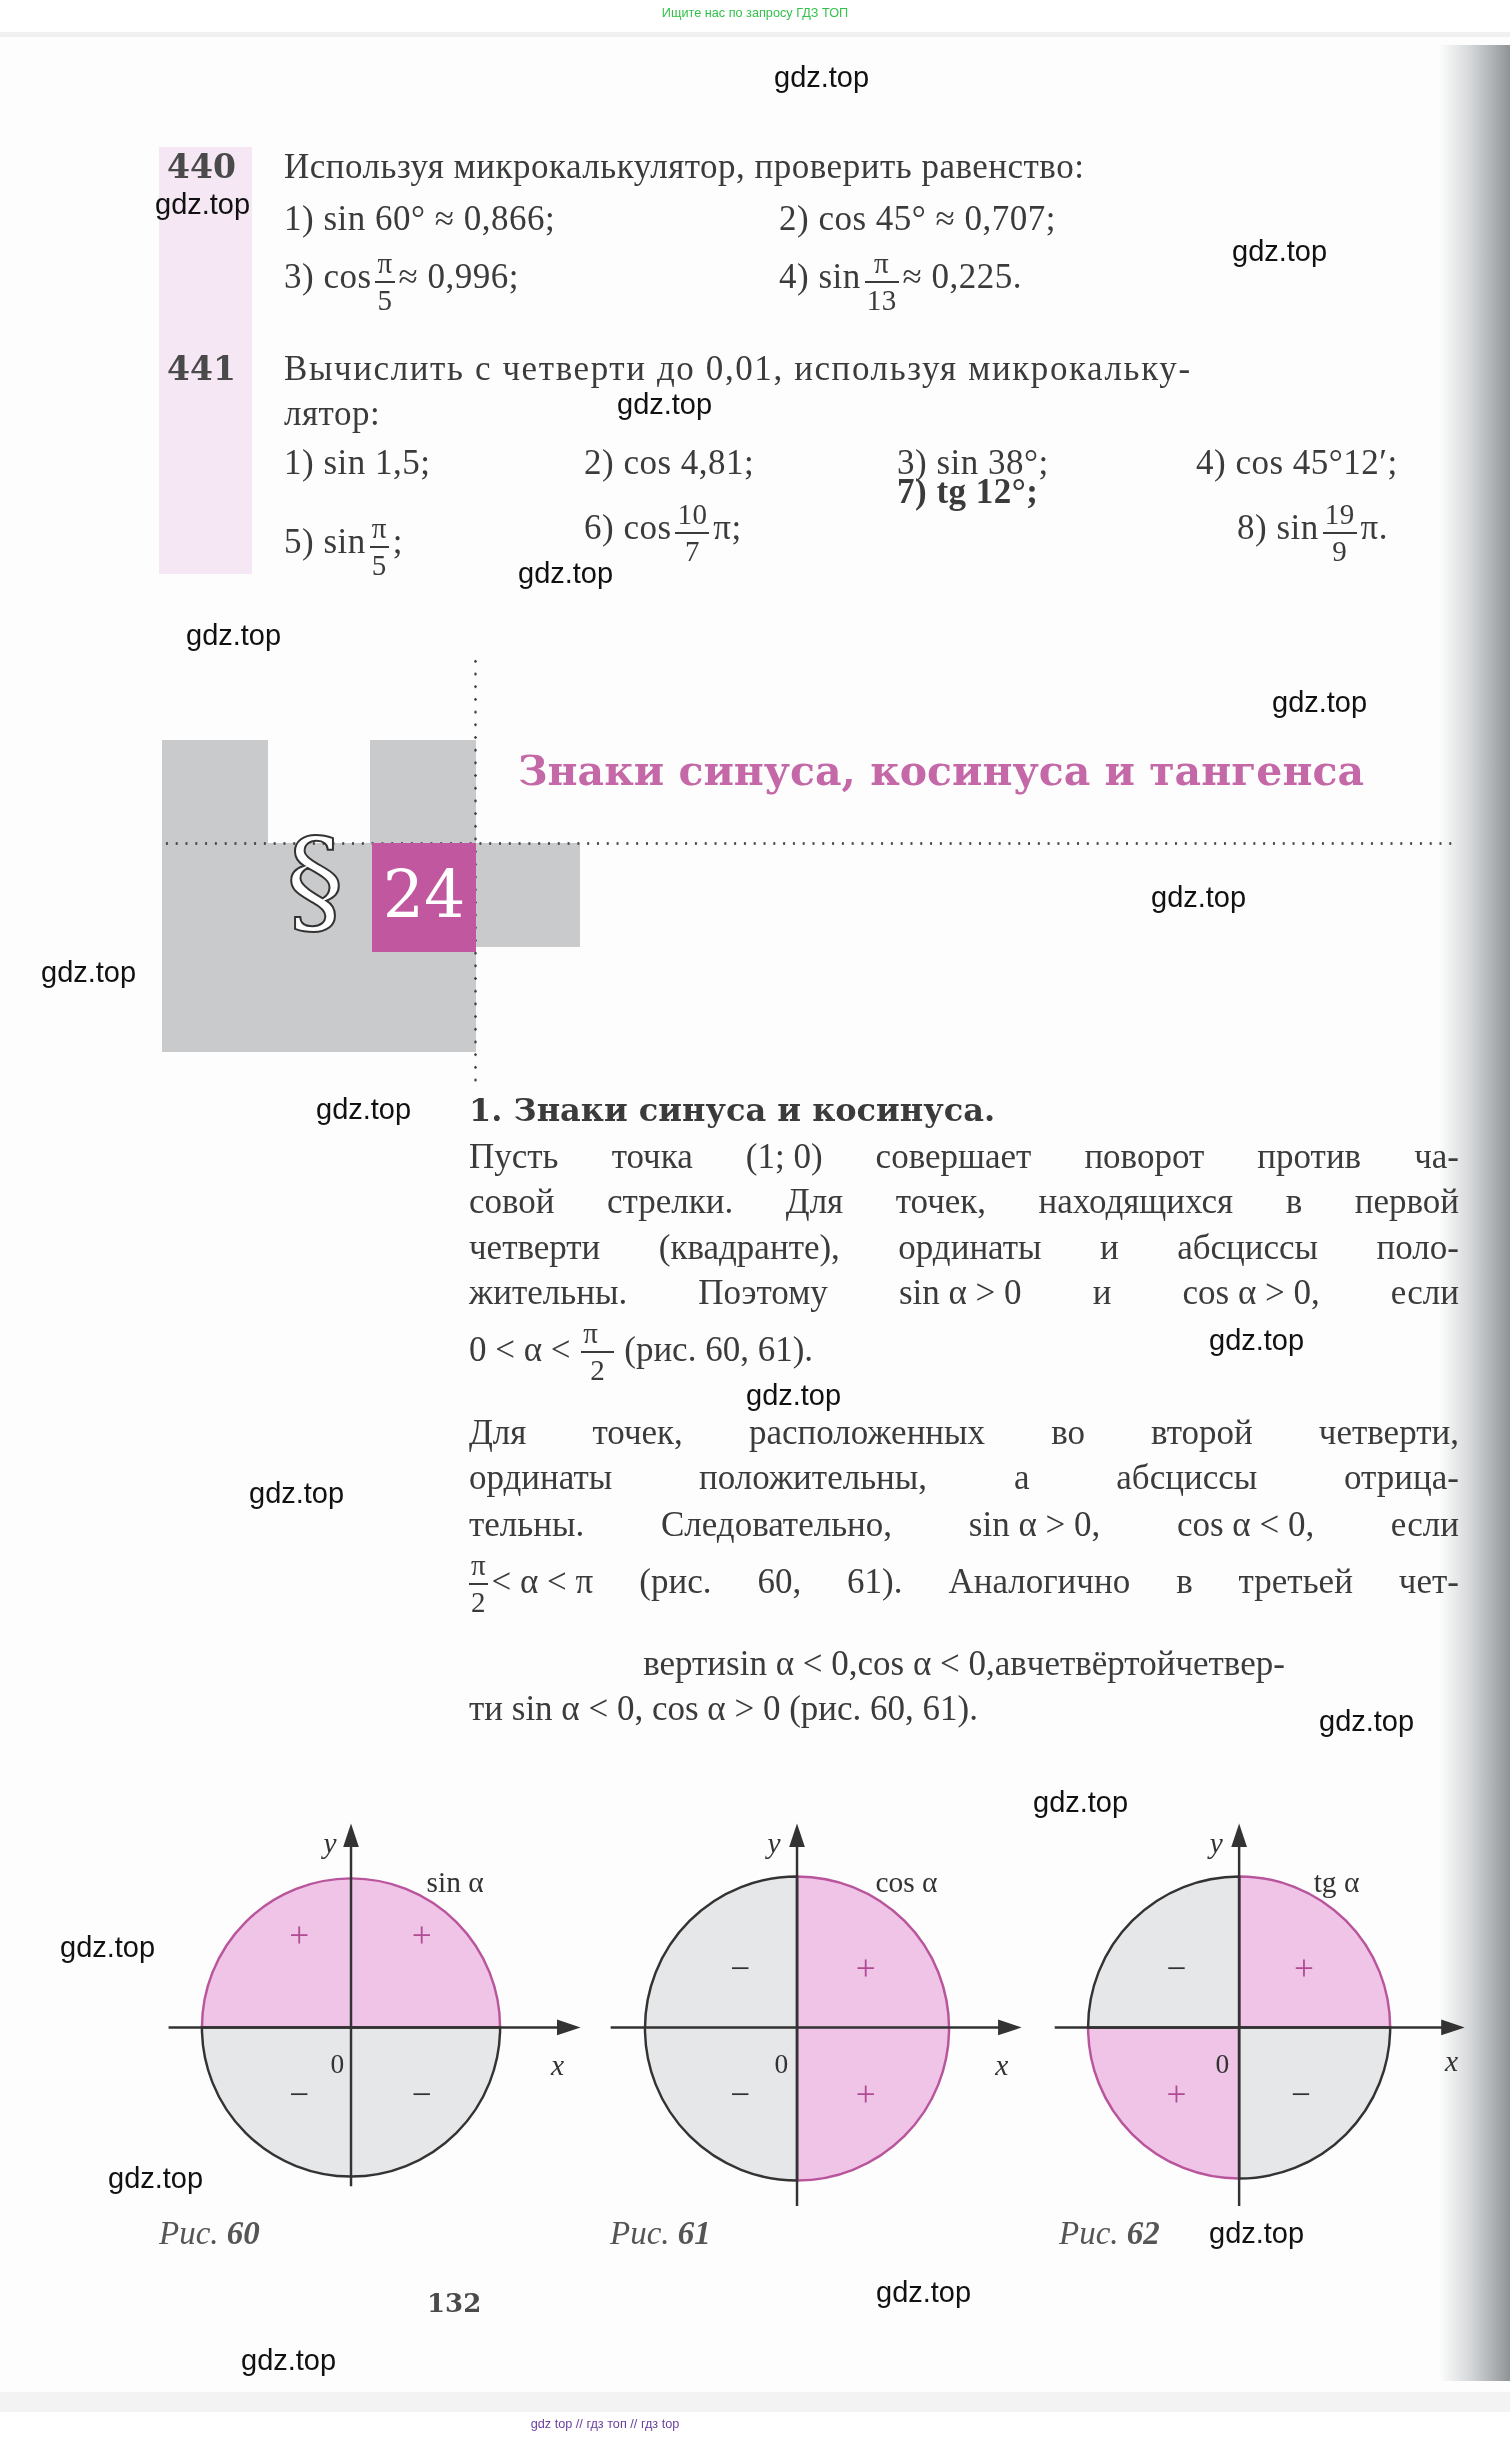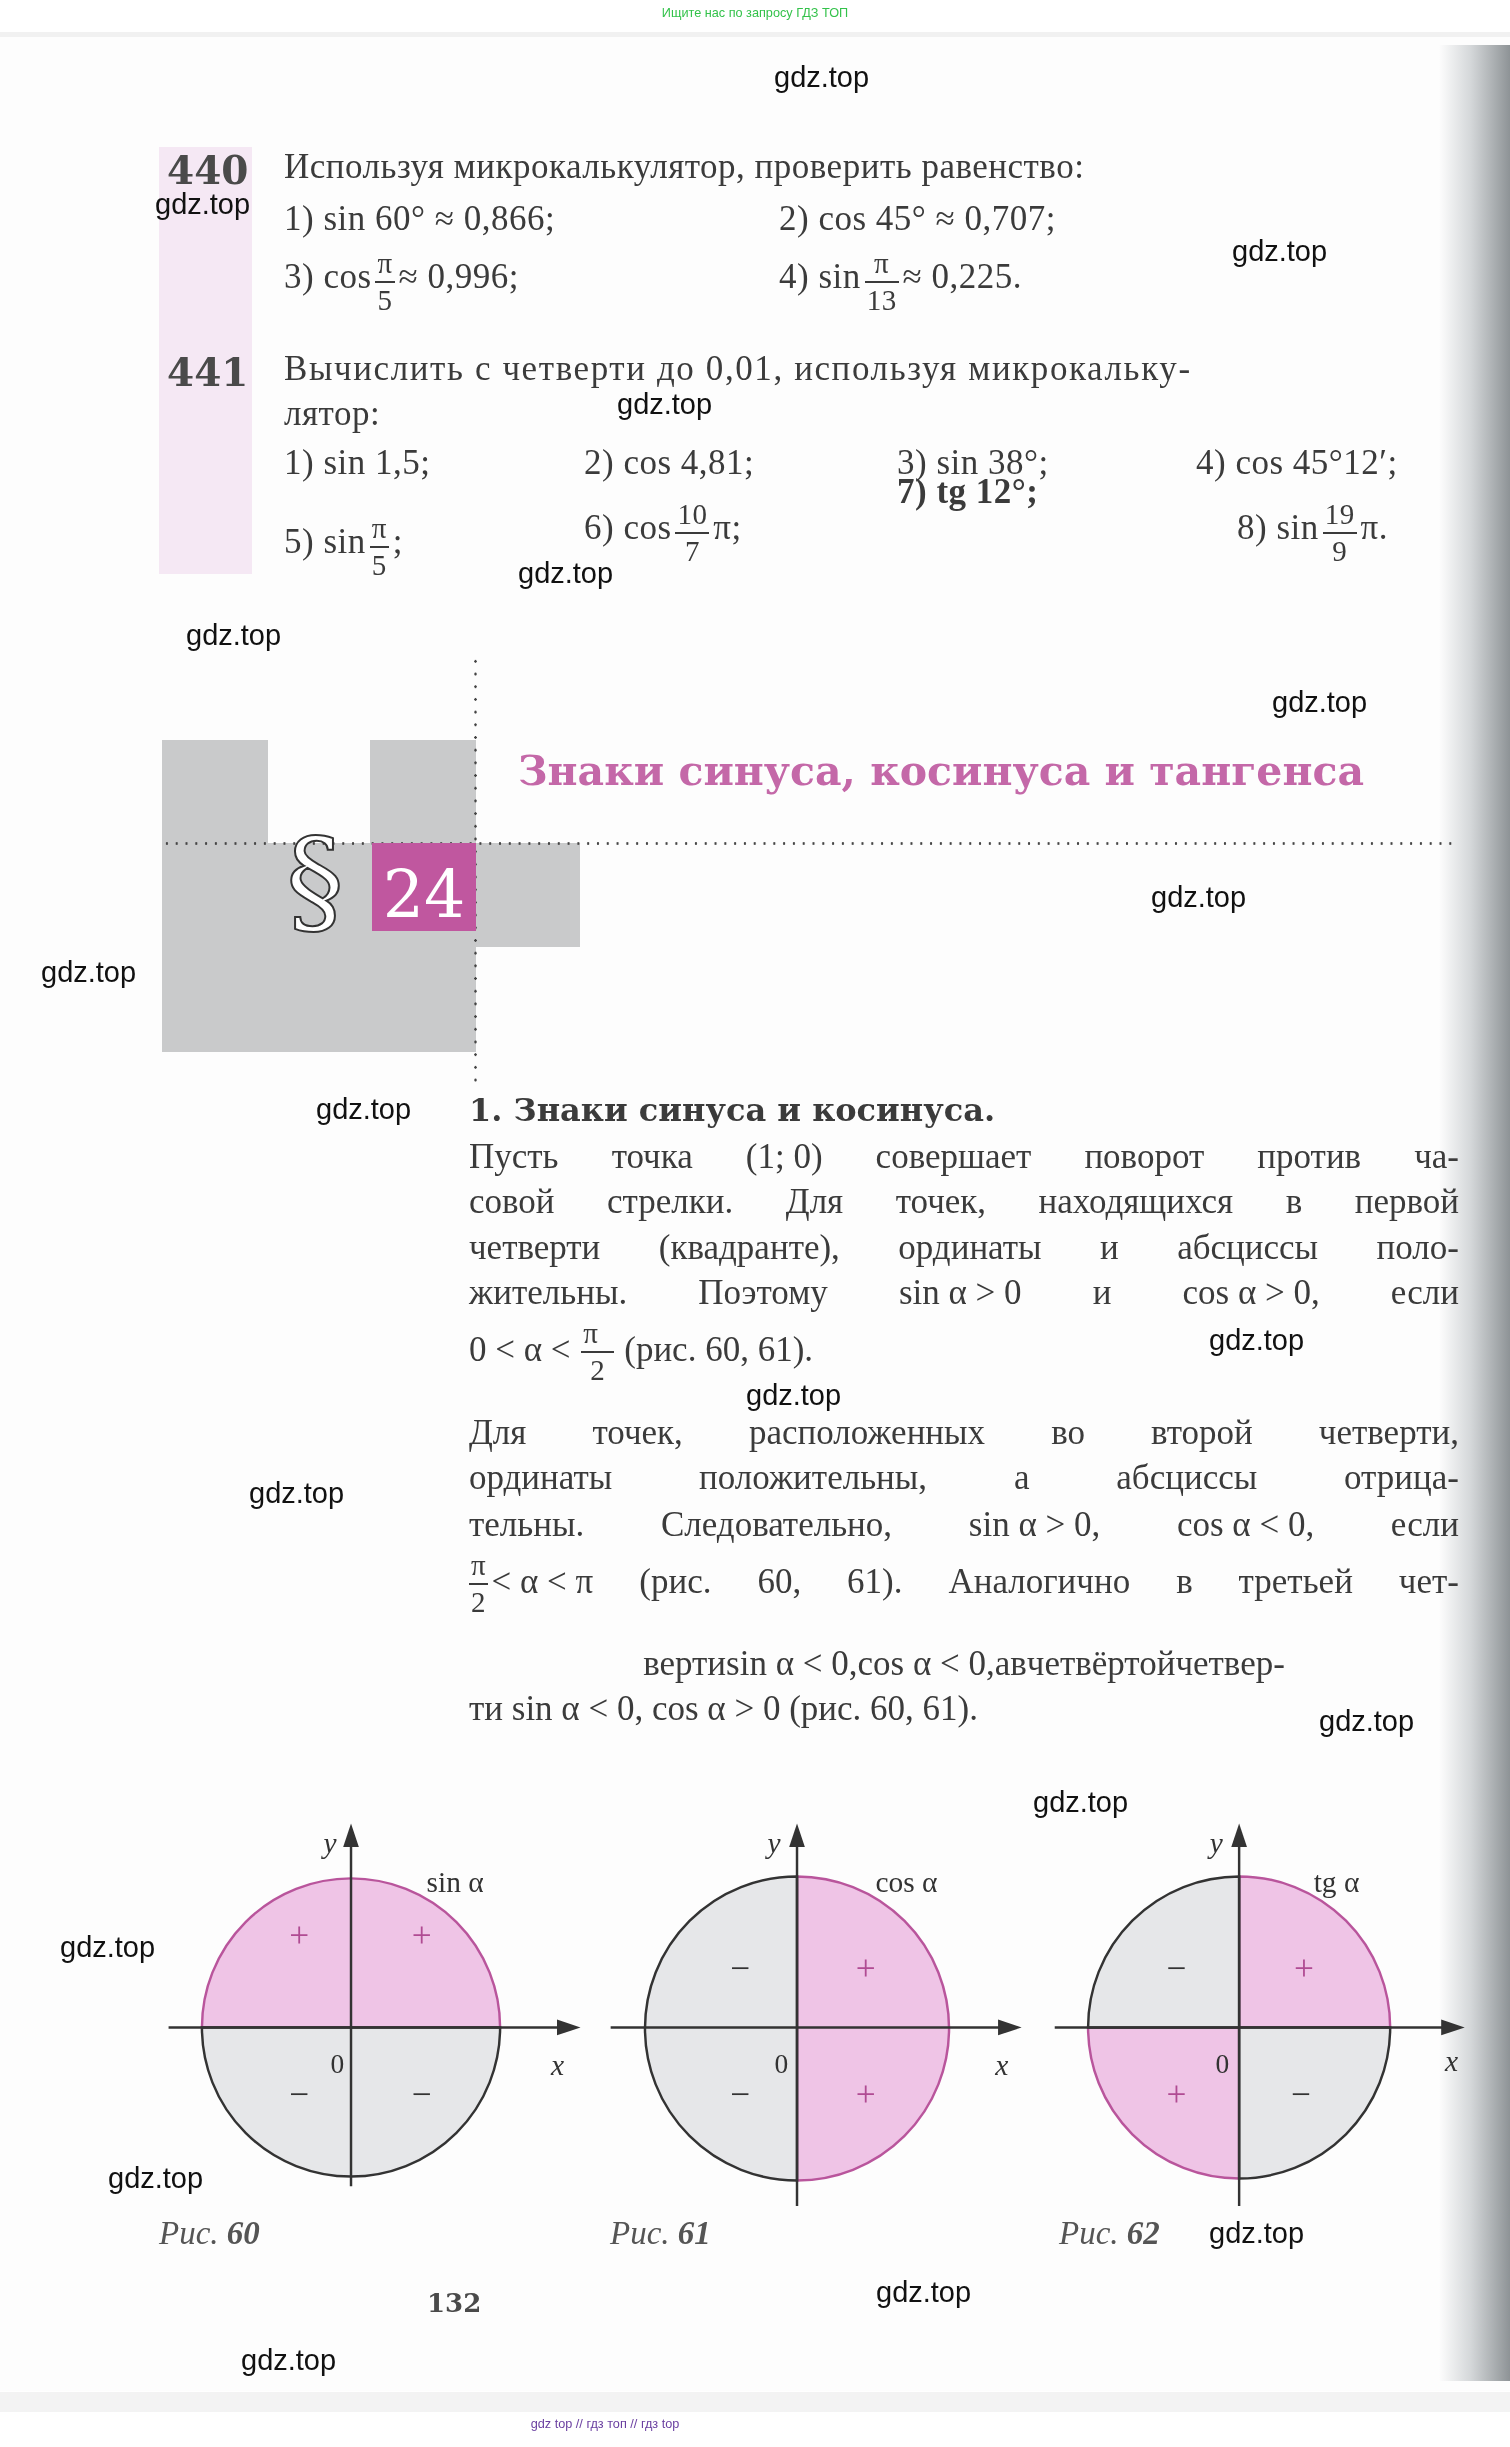--- a/index.html
+++ b/index.html
@@ -12,32 +12,32 @@
   .page { position: absolute; left: 0; top: 37px; width: 1510px; height: 2354px; background: #fdfdfd; }
   .spine { position: absolute; right: 0; top: 45px; width: 71px; height: 2336px;
     background: linear-gradient(to right, rgba(255,255,255,0) 0%, #d4d7d9 45%, #8e9396 100%); }
   .bottom-sep { position: absolute; left: 0; top: 2392px; width: 1510px; height: 19.6px; background: #f3f3f3; }
   .footer { position: absolute; left: 0; top: 2417px; width: 1210px; text-align: center;
     font-family: "Liberation Sans", sans-serif; font-size: 12.7px; color: #6a3fa0; }
 
   .abs { position: absolute; white-space: nowrap; }
   .txt { font-family: "Liberation Serif", "DejaVu Serif", serif; font-size: 35px; color: #3b3b3b; letter-spacing: 0.5px; }
   .num-stripe { position: absolute; left: 159px; top: 147px; width: 93px; height: 427px; background: #f5e8f4; }
-  .exnum { font-family: "DejaVu Serif", serif; font-weight: bold; font-size: 39px; color: #4a4a4a; }
+  .exnum { font-family: "DejaVu Serif", serif; font-weight: bold; font-size: 33px; color: #4a4a4a; }
 
   .frac { display: inline-flex; flex-direction: column; align-items: center; vertical-align: middle;
     line-height: 1; margin: 0 3.9px; position: relative; top: 2px; }
   .frac .n, .frac .d { font-size: 29px; padding: 0 2px; }
   .frac .bar { width: 100%; height: 2px; background: #3b3b3b; margin: 2.9px 0; }
 
   .wm { position: absolute; font-family: "Liberation Sans", sans-serif; font-size: 29px; color: #111; white-space: nowrap; }
 
   
   .gray { position: absolute; background: #c9cacb; }
-  .pink-box { position: absolute; left: 372px; top: 843px; width: 104px; height: 88px; background: #c0579f;
+  .pink-box { position: absolute; left: 372px; top: 843px; width: 104px; height: 109px; background: #c0579f;
     color: #fff; font-family: "DejaVu Serif", serif; font-size: 65px; line-height: 104px; text-align: center; }
   .para-sign { position: absolute; left: 286px; top: 823px; font-family: "DejaVu Serif", serif; font-size: 116px;
     color: #fff; -webkit-text-stroke: 2px #333; line-height: 1; }
   .hdots { position: absolute; left: 162px; top: 842px; width: 1294px; height: 2.9px;
     background-image: radial-gradient(circle, #444 1px, transparent 1.5px); background-size: 9.8px 2.9px; }
   .vdots { position: absolute; left: 474px; top: 655px; width: 2.9px; height: 431px;
     background-image: radial-gradient(circle, #444 1px, transparent 1.5px); background-size: 2.9px 12.7px; }
   .section-title { font-family: "DejaVu Serif", serif; font-weight: bold; font-size: 41px; color: #c468a8; }
   .subhead { font-family: "DejaVu Serif", serif; font-weight: bold; font-size: 32px; color: #3b3b3b; }
   .para { position: absolute; left: 469px; width: 990px; font-family: "Liberation Serif", serif; font-size: 35px;

